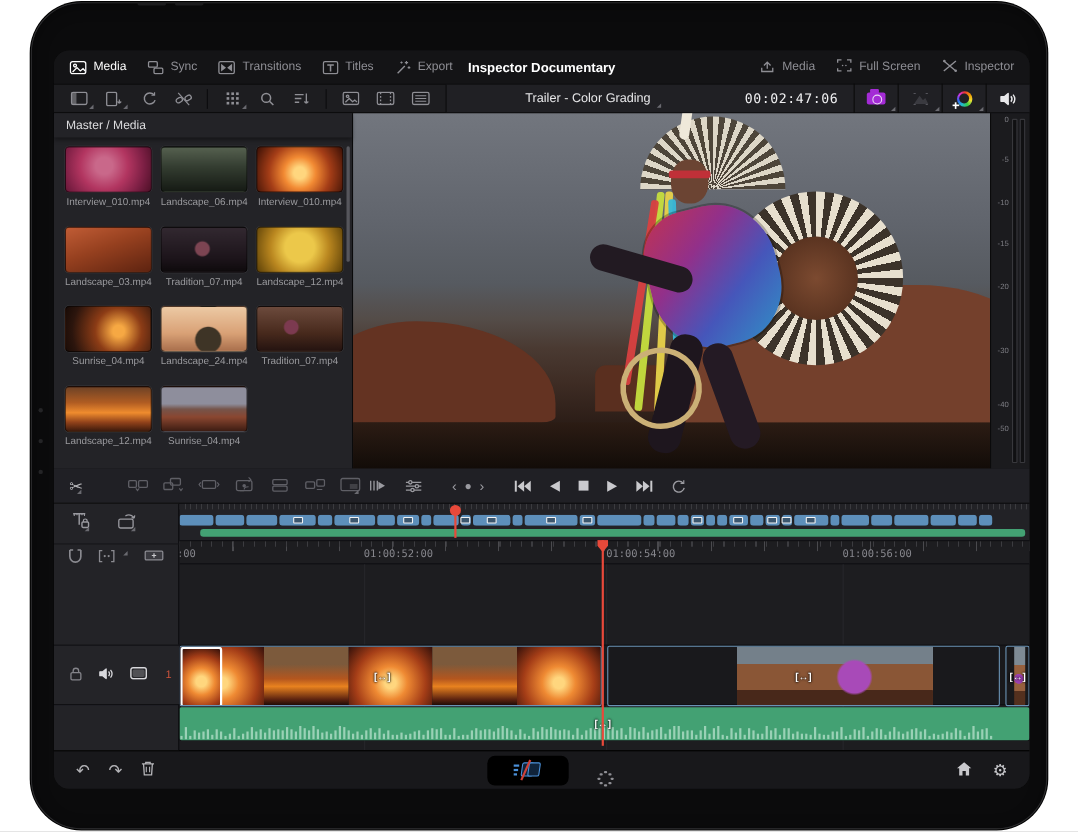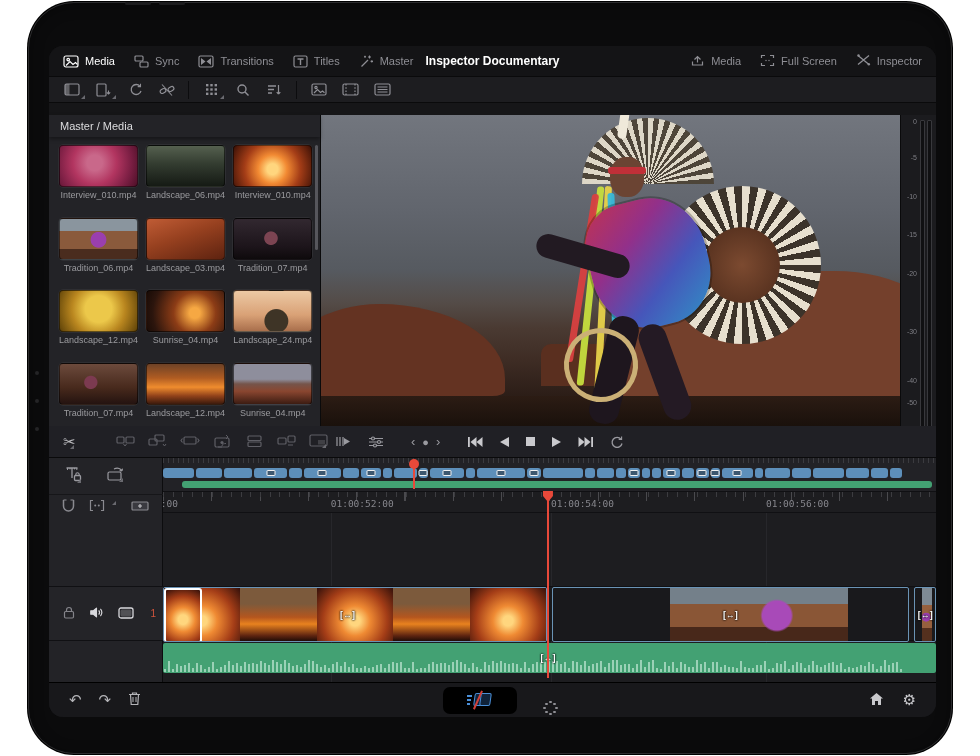--- a/index.html
+++ b/index.html
@@ -40,21 +40,21 @@
   .vh-btn { position:relative; width:40px; height:27px; display:flex; align-items:center; justify-content:center; border-left:1px solid #0a0a0b; }
   .cam-body { width:17px; height:11px; background:var(--accent-purple,#a42bd6); border-radius:2px; position:relative; }
   .cam-body::before { content:""; position:absolute; left:3px; top:-3px; width:8px; height:5px; background:var(--accent-purple,#a42bd6); border-radius:1px; }
   .cam-body::after { content:""; position:absolute; left:5px; top:2px; width:7px; height:7px; border:1.5px solid #e9d5f5; border-radius:50%; }
   .fx-ring { width:14px; height:14px; border-radius:50%; background:conic-gradient(#e33,#e90,#ed3,#3c4,#2bc,#36e,#c3e,#e33); position:relative; }
   .fx-ring::before { content:""; position:absolute; inset:2.5px; background:#202024; border-radius:50%; }
   .fx-ring::after { content:""; position:absolute; left:-4px; bottom:-2px; width:6px; height:6px;
       background:linear-gradient(#fff,#fff) center/6px 1.5px no-repeat, linear-gradient(#fff,#fff) center/1.5px 6px no-repeat; }
 
   
-  .main { position:absolute; left:0; top:57px; width:887px; height:323px; display:flex;margin-top:12px; }
+  .main { position:absolute; left:0; top:57px; width:887px; height:323px; display:flex; }
 
   .mediapool { width:272px; background:#232327; position:relative; border-right:1px solid #0a0a0b; }
   .breadcrumb { height:22px; line-height:22px; padding:0 11px; color:#dcdcde; font-size:11px; box-shadow:0 2px 4px rgba(0,0,0,.4); position:relative; z-index:2; background:#232327; }
   .grid { position:absolute; left:0; top:22px; right:0; bottom:0; padding:8px 10px; display:grid; grid-template-columns:repeat(3,1fr); column-gap:8px; row-gap:5px; overflow:hidden; }
   .cell { width:100%; }
   .thumb { width:100%; height:42px; border-radius:4px; border:1px solid rgba(0,0,0,.55); box-shadow:0 0 0 .5px #3a3a3e; }
   .lbl { margin-top:3px; font-size:9px; color:#9a9a9e; text-align:center; white-space:nowrap; overflow:hidden; text-overflow:ellipsis; }
   .mp-scroll { position:absolute; right:2px; top:30px; width:3px; height:105px; background:#56565c; border-radius:2px; }
 
   
@@ -233,21 +233,21 @@
               </span>
           <span>Titles</span>
         </div>
         <div class="tab">
           <span>
                 <svg width="15" height="14" viewBox="0 0 15 14" fill="none" stroke="currentColor" stroke-width="1.3">
                   <path d="M2.5 12.5 L9 6"></path>
                   <path d="M10.5 1.5 v3 M9 3 h3 M12.8 6.2 v2.4 M11.6 7.4 h2.4 M6 1.8 v2 M5 2.8 h2" stroke-width="1.1"></path>
                 </svg>
               </span>
-          <span>Master</span>
+          <span>Export</span>
         </div>
       </nav>
       <div class="proj-title">Inspector Documentary</div>
       <nav class="actions">
         <div class="action">
           <span><svg width="15" height="14" viewBox="0 0 15 14" fill="none" stroke="currentColor" stroke-width="1.2">
                   <path d="M4.5 6.5 L7.5 3.5 L10.5 6.5 M7.5 3.5 V9.5"></path>
                   <path d="M2.5 8.5 V12 H12.5 V8.5"></path>
                 </svg></span>
           <span>Media</span>
@@ -338,41 +338,59 @@
                 <path d="M4 1 V12 M13 1 V12" stroke-dasharray="1.6 1.6"></path>
               </svg>
             </div>
         <div class="mt-btn">
               <svg width="17" height="13" viewBox="0 0 17 13" fill="none" stroke="currentColor" stroke-width="1.2">
                 <rect x="1" y="1" width="15" height="11" rx="1.5"></rect>
                 <path d="M3.5 4 H13.5 M3.5 6.5 H13.5 M3.5 9 H13.5" stroke-width="1"></path>
               </svg>
             </div>
       </div>
+      <div class="viewer-header">
+        <span class="vh-title">Trailer - Color Grading</span>
+        <span class="vh-tc">00:02:47:06</span>
+        <div class="vh-btn caret">
+              <span class="cam-body"></span>
+            </div>
+        <div class="vh-btn caret" style="color:#55555c">
+              <svg width="16" height="14" viewBox="0 0 16 14" fill="none" stroke="currentColor" stroke-width="1.2">
+                <path d="M3 11 L7 5 L10 9 L12 7 L14 11 Z" fill="currentColor" opacity=".5"></path>
+                <path d="M1.5 2 h2 M12.5 2 h2 M1.5 12 h2 M12.5 12 h2" stroke-width="1"></path>
+              </svg>
+            </div>
+        <div class="vh-btn caret">
+              <span class="fx-ring"></span>
+            </div>
+        <div class="vh-btn" style="color:#e8e8ea">
+              <svg width="17" height="14" viewBox="0 0 17 14" fill="none" stroke="currentColor" stroke-width="1.3">
+                <path d="M2 5 H5 L8.5 2 V12 L5 9 H2 Z" fill="currentColor" stroke-linejoin="round"></path>
+                <path d="M11 4.5 A4 4 0 0 1 11 9.5 M13 3 A6.5 6.5 0 0 1 13 11"></path>
+              </svg>
+            </div>
+      </div>
     </div>
 
     <div class="main">
       <aside class="mediapool">
         <div class="breadcrumb">Master / Media</div>
         <div class="grid" id="media-grid">
               <div class="cell">
                 <div class="thumb th-flowers"></div>
                 <div class="lbl">Interview_010.mp4</div>
               </div>
               <div class="cell">
                 <div class="thumb th-darkhills"></div>
                 <div class="lbl">Landscape_06.mp4</div>
               </div>
               <div class="cell">
                 <div class="thumb th-sunset"></div>
                 <div class="lbl">Interview_010.mp4</div>
-              </div>
-              <div class="cell">
-                <div class="thumb th-dancer"></div>
-                <div class="lbl">Tradition_06.mp4</div>
               </div>
               <div class="cell">
                 <div class="thumb th-redrocks"></div>
                 <div class="lbl">Landscape_03.mp4</div>
               </div>
               <div class="cell">
                 <div class="thumb th-figure"></div>
                 <div class="lbl">Tradition_07.mp4</div>
               </div>
               <div class="cell">

